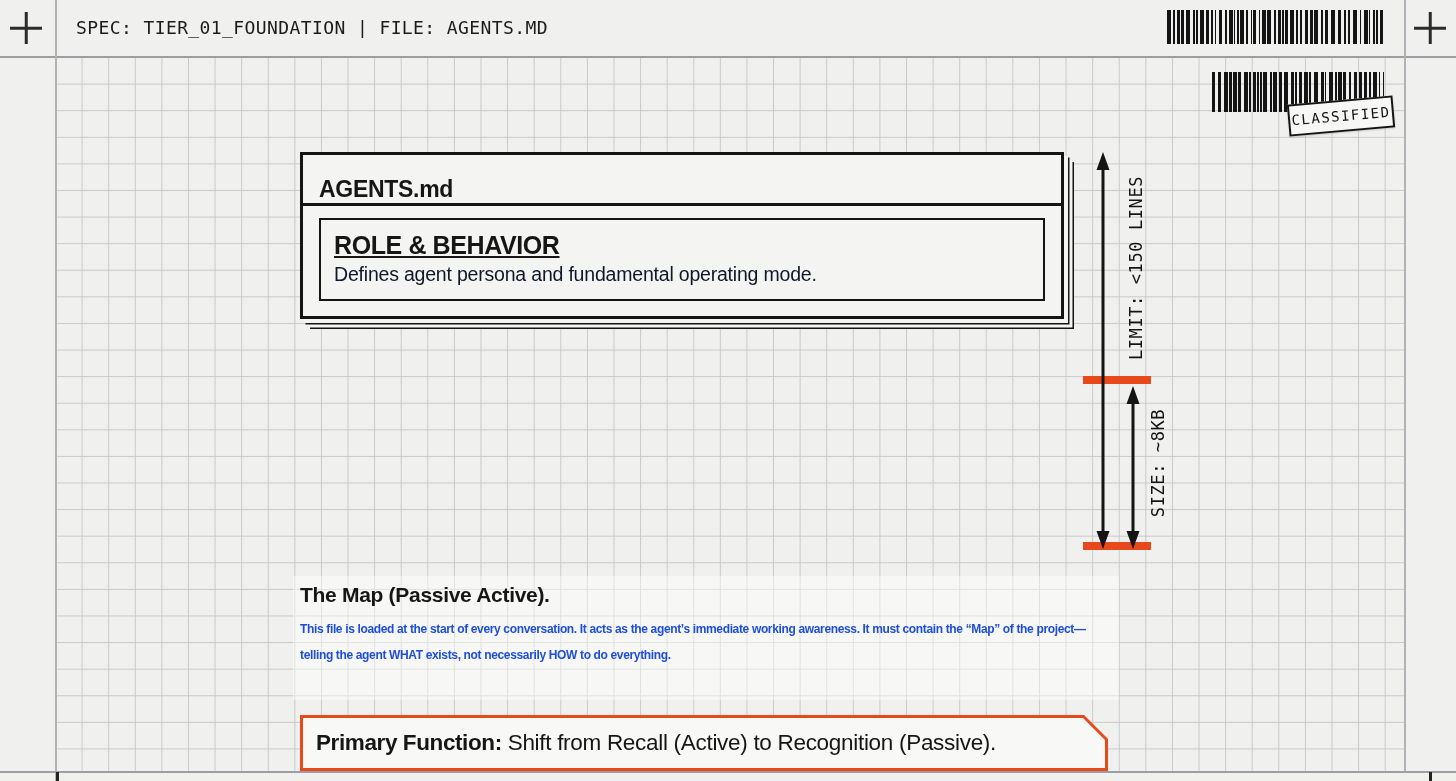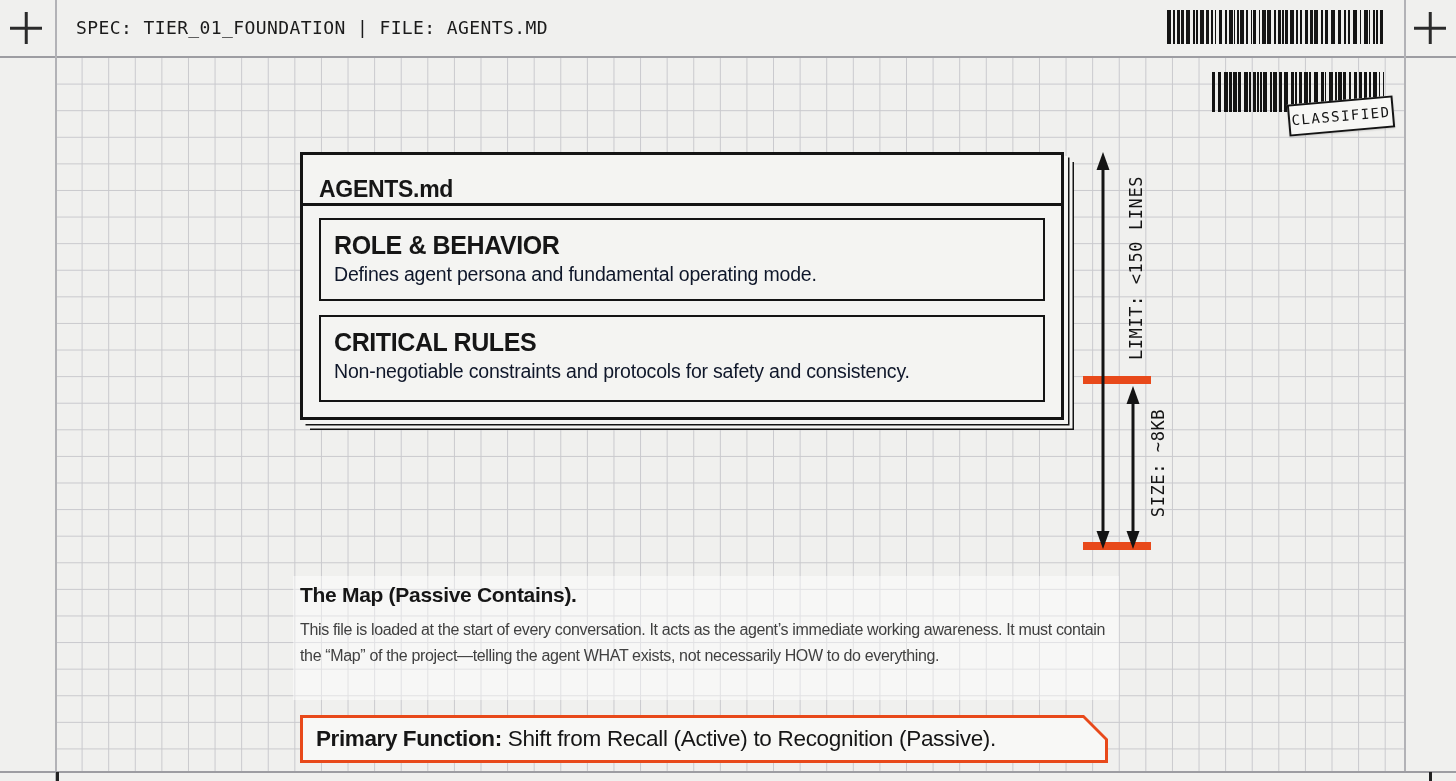--- a/index.html
+++ b/index.html
@@ -32,38 +32,38 @@
     box-shadow:0 1px 2px rgba(0,0,0,.15);}
 
   
   .card{position:absolute;left:300px;top:152px;width:758px;background:#f4f4f2;border:3.5px solid #141414;
     box-shadow:4px 4px 0 0 #f4f4f2,5.5px 5.5px 0 0 #141414,8.5px 8.5px 0 0 #f4f4f2,10px 10px 0 0 #141414;}
   .card-header{height:48px;border-bottom:3.5px solid #141414;display:flex;align-items:flex-end;padding-left:16px;}
   .card-title{font-weight:bold;font-size:23px;letter-spacing:-.3px;font-family:"Liberation Sans",sans-serif;}
   .card-body{padding:12px 16px 15px 16px;}
   .section-box{border:2.5px solid #141414;background:#f4f4f2;padding:9px 13px 12px 13px;margin-bottom:14px;}
   .section-box:last-child{margin-bottom:0;}
-  .section-heading{font-weight:bold;font-size:25px;letter-spacing:-.4px;line-height:33px;}
+  .section-heading{font-weight:bold;font-size:25px;letter-spacing:-.4px;line-height:33px;text-decoration:underline;}
   .section-desc{font-size:19.5px;line-height:25px;letter-spacing:-.2px;color:#0f172a;}
 
   
   .measure-svg{position:absolute;left:1080px;top:148px;width:110px;height:410px;}
   .v-label{position:absolute;font-family:"DejaVu Sans Mono",monospace;font-size:17px;letter-spacing:.6px;
     color:#141414;white-space:pre;transform:translate(-50%,-50%) rotate(-90deg);}
   .v-label.limit{left:1136px;top:268px;}
   .v-label.size{left:1158px;top:463px;}
 
   
   .notes-wash{position:absolute;left:293px;top:576px;width:826px;height:124px;background:rgba(255,255,255,.45);}
   .notes-heading{position:absolute;left:300px;top:583px;font-weight:bold;font-size:21px;letter-spacing:-.3px;}
-  .notes-body{position:absolute;left:300px;top:617px;width:818px;font-size:16px;line-height:25.5px;
-    letter-spacing:-.35px;color:#404040;}
-
-  
-  .callout{position:absolute;left:300px;top:715px;width:808px;height:48px;background:#e8491a;
+  .notes-body{position:absolute;left:300px;top:617px;width:818px;font-size:12px;line-height:25.5px;
+    letter-spacing:-.35px;color:#1d4ed8;font-weight:bold;}
+
+  
+  .callout{position:absolute;left:300px;top:715px;width:808px;height:56px;background:#e8491a;
     clip-path:polygon(0 0,calc(100% - 24px) 0,100% 24px,100% 100%,0 100%);}
   .callout-inner{position:absolute;left:3px;top:3px;right:3px;bottom:3px;background:#f8f8f6;
     clip-path:polygon(0 0,calc(100% - 22px) 0,100% 22px,100% 100%,0 100%);
     display:flex;align-items:center;padding-left:13px;}
   .callout-text{font-size:22.5px;letter-spacing:-.3px;white-space:pre;}
   .callout-text b{letter-spacing:-.4px;}
 
   .bottom-tick{position:absolute;width:2.5px;height:9px;background:#222;top:772px;}
 </style>
 </head>
@@ -174,24 +174,20 @@
 
   <div class="card">
     <div class="card-header">
       <span class="card-title">AGENTS.md</span>
     </div>
     <div class="card-body">
       <div class="section-box">
         <div class="section-heading">ROLE &amp; BEHAVIOR</div>
         <div class="section-desc">Defines agent persona and fundamental operating mode.</div>
       </div>
-      <div class="section-box" style="padding-bottom:16px">
-        <div class="section-heading">CRITICAL RULES</div>
-        <div class="section-desc">Non-negotiable constraints and protocols for safety and consistency.</div>
-      </div>
     </div>
   </div>
 
   <svg class="measure-svg" viewBox="0 0 110 410">
     <rect x="3" y="228" width="68" height="8" fill="#E8491A"></rect>
     <rect x="3" y="394" width="68" height="8" fill="#E8491A"></rect>
     <g stroke="#141414" stroke-width="3" fill="#141414">
       <line x1="23" y1="16" x2="23" y2="389"></line>
       <polygon points="23,4 16.5,22 29.5,22" stroke="none"></polygon>
       <polygon points="23,401 16.5,383 29.5,383" stroke="none"></polygon>
@@ -199,21 +195,21 @@
     <g stroke="#141414" stroke-width="3" fill="#141414">
       <line x1="53" y1="249" x2="53" y2="389"></line>
       <polygon points="53,238 46.5,256 59.5,256" stroke="none"></polygon>
       <polygon points="53,401 46.5,383 59.5,383" stroke="none"></polygon>
     </g>
   </svg>
   <div class="v-label limit">LIMIT: &lt;150 LINES</div>
   <div class="v-label size">SIZE: ~8KB</div>
 
   <div class="notes-wash"></div>
-  <div class="notes-heading">The Map (Passive Contains).</div>
+  <div class="notes-heading">The Map (Passive Active).</div>
   <div class="notes-body">This file is loaded at the start of every conversation. It acts as the agent’s immediate working awareness. It must contain the “Map” of the project—telling the agent WHAT exists, not necessarily HOW to do everything.</div>
 
   <div class="callout">
     <div class="callout-inner">
       <div class="callout-text"><b>Primary Function:</b><span> Shift from Recall (Active) to Recognition (Passive).</span></div>
     </div>
   </div>
 
   <div class="bottom-tick" style="left:56px"></div>
   <div class="bottom-tick" style="left:1429px"></div>

